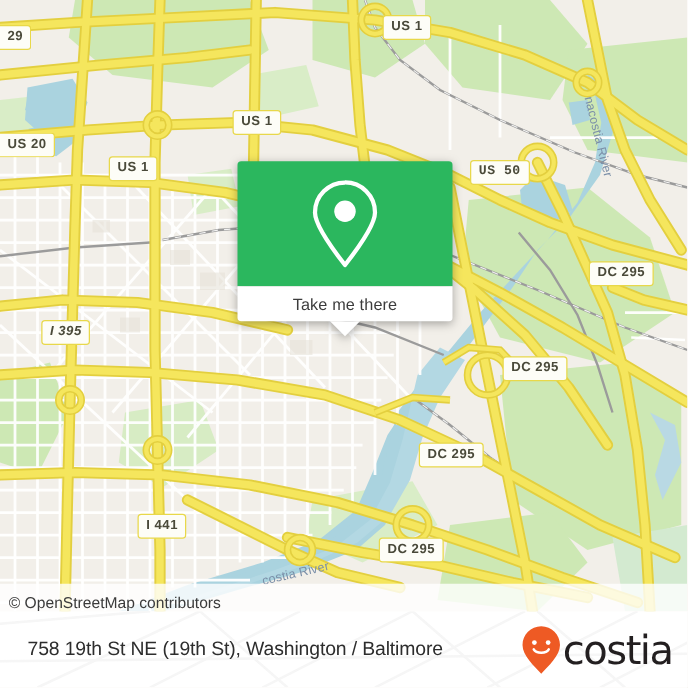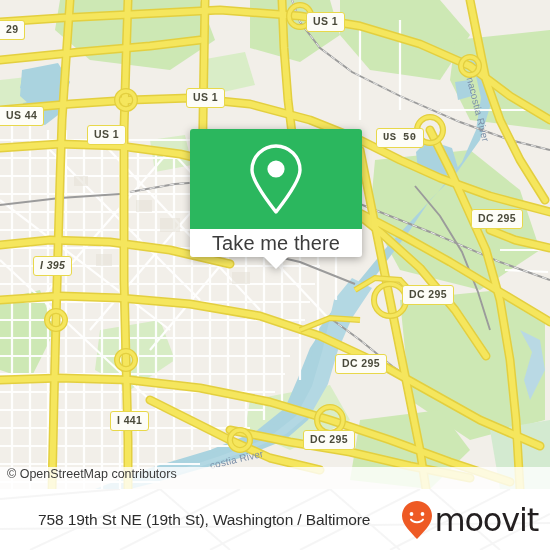--- a/index.html
+++ b/index.html
@@ -62,21 +62,21 @@
 
   
   #attribution {
     position: absolute;
     left: 0;
     top: 467px;
     width: 550px;
     height: 22px;
     background: rgba(255,255,255,0.80);
     display: flex;
-    align-items: flex-start;
+    align-items: flex-end;
     box-sizing: border-box;
     padding-left: 7px;
   }
   #attribution span {
     font-size: 12.5px;
     color: #3b3b3b;
     font-family: "Liberation Sans", sans-serif;
     letter-spacing: 0;
   }
 
@@ -99,21 +99,21 @@
   #popup-bottom {
     height: 28px;
     background: #ffffff;
     border-radius: 0 0 3px 3px;
     display: flex;
     align-items: center;
     justify-content: center;
     position: relative;
   }
   #popup-label {
-    font-size: 20px;
+    font-size: 13px;
     color: #3c3c3c;
     font-family: "Liberation Sans", sans-serif;
     letter-spacing: .1px;
   }
   #popup-tail {
     position: absolute;
     left: 50%;
     margin-left: -12px;
     top: 27.5px;
     width: 0; height: 0;
@@ -132,21 +132,21 @@
     background: rgba(255,255,255,0.93);
     display: flex;
     align-items: center;
     overflow: hidden;
   }
   #footer-bg { position: absolute; left:0; top:0; opacity:.25; }
   #footer-text {
     position: relative;
     font-size: 15.5px;
     color: #2d2d2d;
-    margin-left: 38px;
+    margin-left: 22px;
     font-family: "Liberation Sans", sans-serif;
     letter-spacing: -.1px;
     white-space: nowrap;
   }
   #brand {
     position: absolute;
     right: 12px;
     top: 50%;
     transform: translateY(-50%);
     display: flex;
@@ -377,21 +377,21 @@
           <rect x="74" y="176" width="14" height="10"></rect>
           <rect x="96" y="254" width="16" height="12"></rect>
         </g>
       </g>
     </svg>
 
     <div id="shield-layer">
         <div class="shield" style="left: 0px; top: 20px; border-left: none; border-radius: 0px 3px 3px 0px;">29</div>
         <div class="shield" style="left: 306px; top: 12px;">US 1</div>
         <div class="shield" style="left: 186px; top: 88px;">US 1</div>
-        <div class="shield" style="left: 0px; top: 106px; border-left: none; border-radius: 0px 3px 3px 0px;">US 44</div>
+        <div class="shield" style="left: 0px; top: 106px; border-left: none; border-radius: 0px 3px 3px 0px;">US 20</div>
         <div class="shield" style="left: 87px; top: 125px;">US 1</div>
         <div class="shield" style="left: 376px; top: 128px; font-family: Liberation Mono, monospace;">US 50</div>
         <div class="shield" style="left: 471px; top: 209px;">DC 295</div>
         <div class="shield" style="left: 33px; top: 256px; font-style: italic;">I 395</div>
         <div class="shield" style="left: 402px; top: 285px;">DC 295</div>
         <div class="shield" style="left: 335px; top: 354px;">DC 295</div>
         <div class="shield" style="left: 110px; top: 411px;">I 441</div>
         <div class="shield" style="left: 303px; top: 430px;">DC 295</div>
       </div>
 
@@ -435,17 +435,17 @@
       </g>
     </svg>
     <span id="footer-text">758 19th St NE (19th St), Washington / Baltimore</span>
     <div id="brand">
       <svg width="32" height="40" viewBox="0 0 32 40">
         <path d="M16 1 C7.7 1 1 7.7 1 16 C1 24.6 10.5 33 16 39 C21.5 33 31 24.6 31 16 C31 7.7 24.3 1 16 1 Z" fill="#ee5a24"></path>
         <circle cx="10.5" cy="14" r="1.9" fill="#ffffff"></circle>
         <circle cx="21.5" cy="14" r="1.9" fill="#ffffff"></circle>
         <path d="M10 19.5 C12 23 20 23 22 19.5" fill="none" stroke="#ffffff" stroke-width="2" stroke-linecap="round"></path>
       </svg>
-      <span id="brand-name">moovit</span>
+      <span id="brand-name">costia</span>
     </div>
   </div>
 
 </div>
 
 </body></html>

